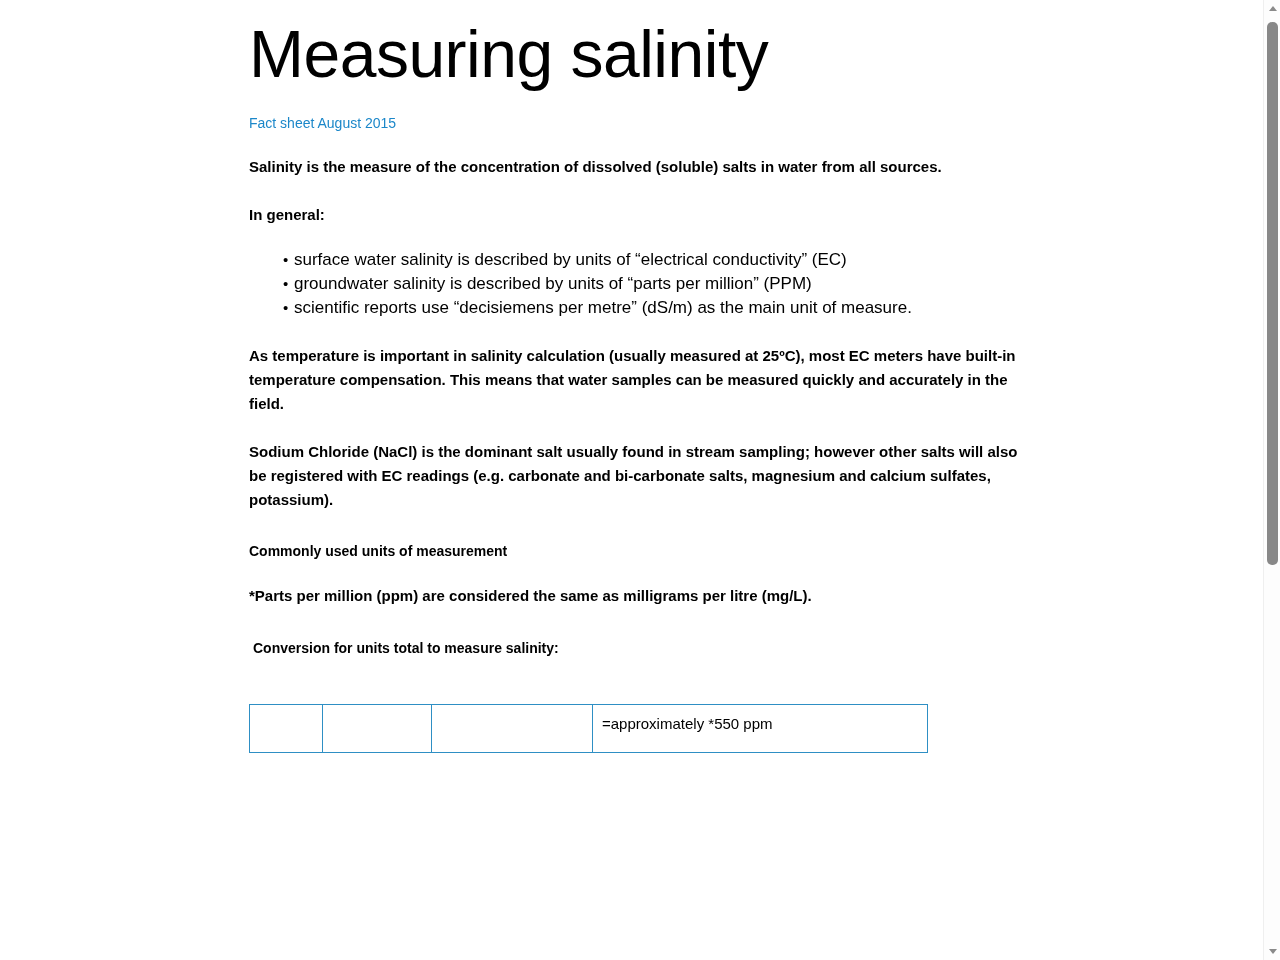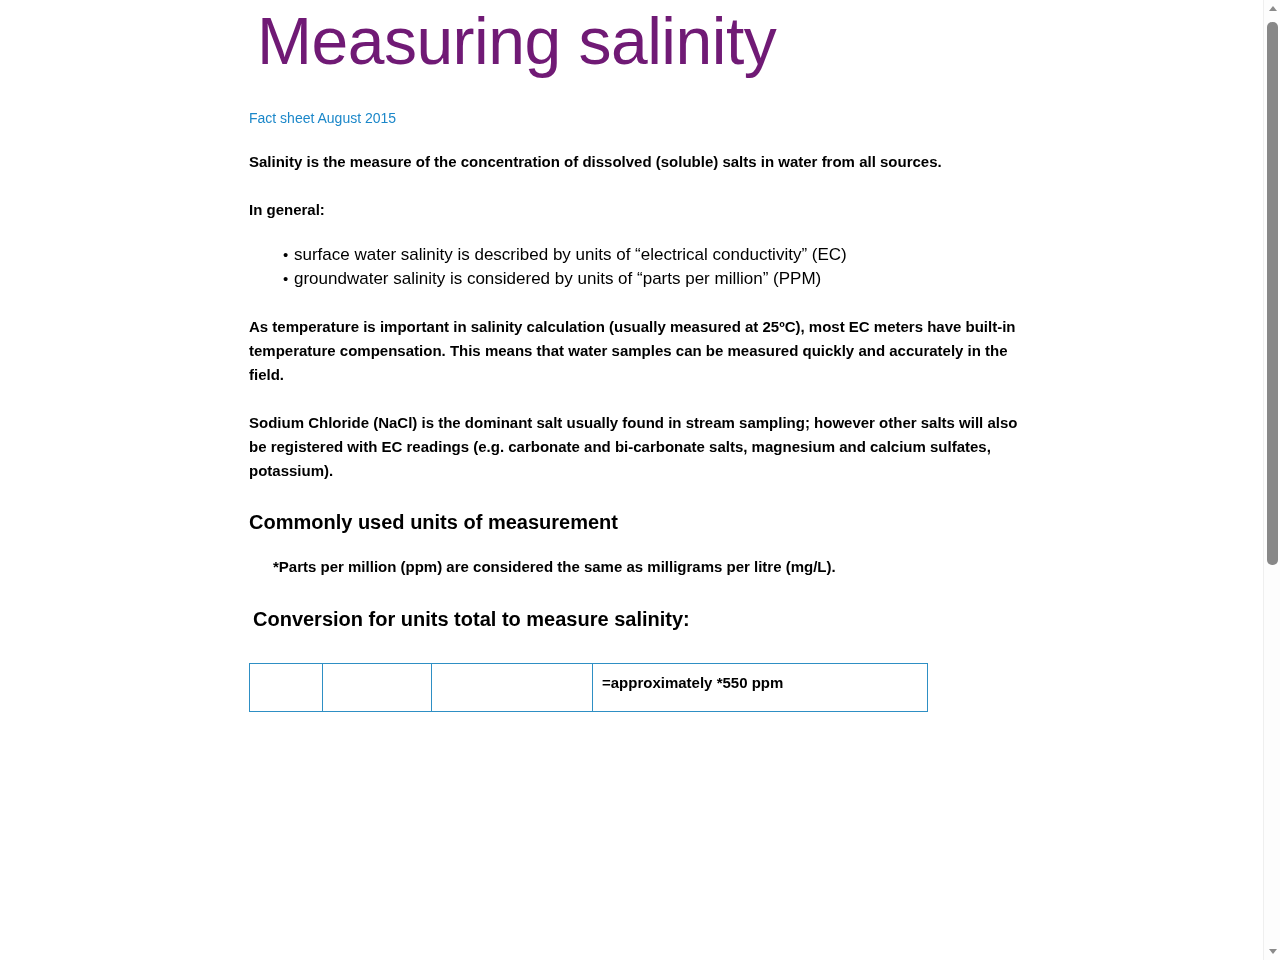--- a/index.html
+++ b/index.html
@@ -35,25 +35,26 @@
     padding: 0;
   }
 
   .content {
     margin-left: 249px;
     width: 790px;
   }
 
   
   #doc-title {
-    color: #701a75;
+    color: #000000;
     font-size: 66px;
     font-weight: normal;
     line-height: 1;
-    margin: 8px;
+    margin: 0;
+    padding-top: 21px;
     letter-spacing: -0.5px;
   }
 
   #doc-subtitle {
     color: #1b87c9;
     font-size: 14px;
     font-weight: normal;
     margin: 0;
     padding-top: 28px;
   }
@@ -62,25 +63,24 @@
   p.body-para {
     font-size: 15px;
     color: #000000;
     line-height: 24px;
     margin: 0;
     padding-top: 24px;
     font-weight: bold;
   }
   p.body-para.tight {
     padding-top: 21px;
-    margin-left: 24px;
   }
 
   h3.section-heading {
-    font-size: 20px;
+    font-size: 14px;
     font-weight: bold;
     color: #000000;
     line-height: 24px;
     margin: 0;
     padding-top: 27px;
   }
   h3.section-heading.indented {
     padding-left: 4px;
     padding-top: 28px;
   }
@@ -103,25 +103,24 @@
     position: absolute;
     left: 34px;
     top: 0;
     font-size: 15px;
     line-height: 24px;
     color: #000000;
   }
 
   
   #conversion-table {
-    margin-top: 32px;
+    margin-top: 44px;
     border-collapse: collapse;
     table-layout: fixed;
     width: 678px;
-    font-weight: bold;
   }
   #conversion-table td {
     border: 1px solid #2e8fc4;
     font-size: 15px;
     color: #000000;
     line-height: 24px;
     vertical-align: top;
     padding: 7px 9px 10px 9px;
     height: 48px;
   }
@@ -181,21 +180,22 @@
       <h1 id="doc-title">Measuring salinity</h1>
 
       <h2 id="doc-subtitle">Fact sheet August 2015</h2>
 
       <p class="body-para">Salinity is the measure of the concentration of dissolved (soluble) salts in water from all sources.</p>
 
       <p class="body-para">In general:</p>
 
       <ul class="doc-list">
         <li>surface water salinity is described by units of “electrical conductivity” (EC)</li>
-        <li>groundwater salinity is considered by units of “parts per million” (PPM)</li>
+        <li>groundwater salinity is described by units of “parts per million” (PPM)</li>
+        <li>scientific reports use “decisiemens per metre” (dS/m) as the main unit of measure.</li>
       </ul>
 
       <p class="body-para">As temperature is important in salinity calculation (usually measured at 25ºC), most EC meters have built-in temperature compensation. This means that water samples can be measured quickly and accurately in the field.</p>
 
 
       <p class="body-para">Sodium Chloride (NaCl) is the dominant salt usually found in stream sampling; however other salts will also be registered with EC readings (e.g. carbonate and bi-carbonate salts, magnesium and calcium sulfates, potassium).</p>
 
       <h3 class="section-heading">Commonly used units of measurement</h3>
 
 

